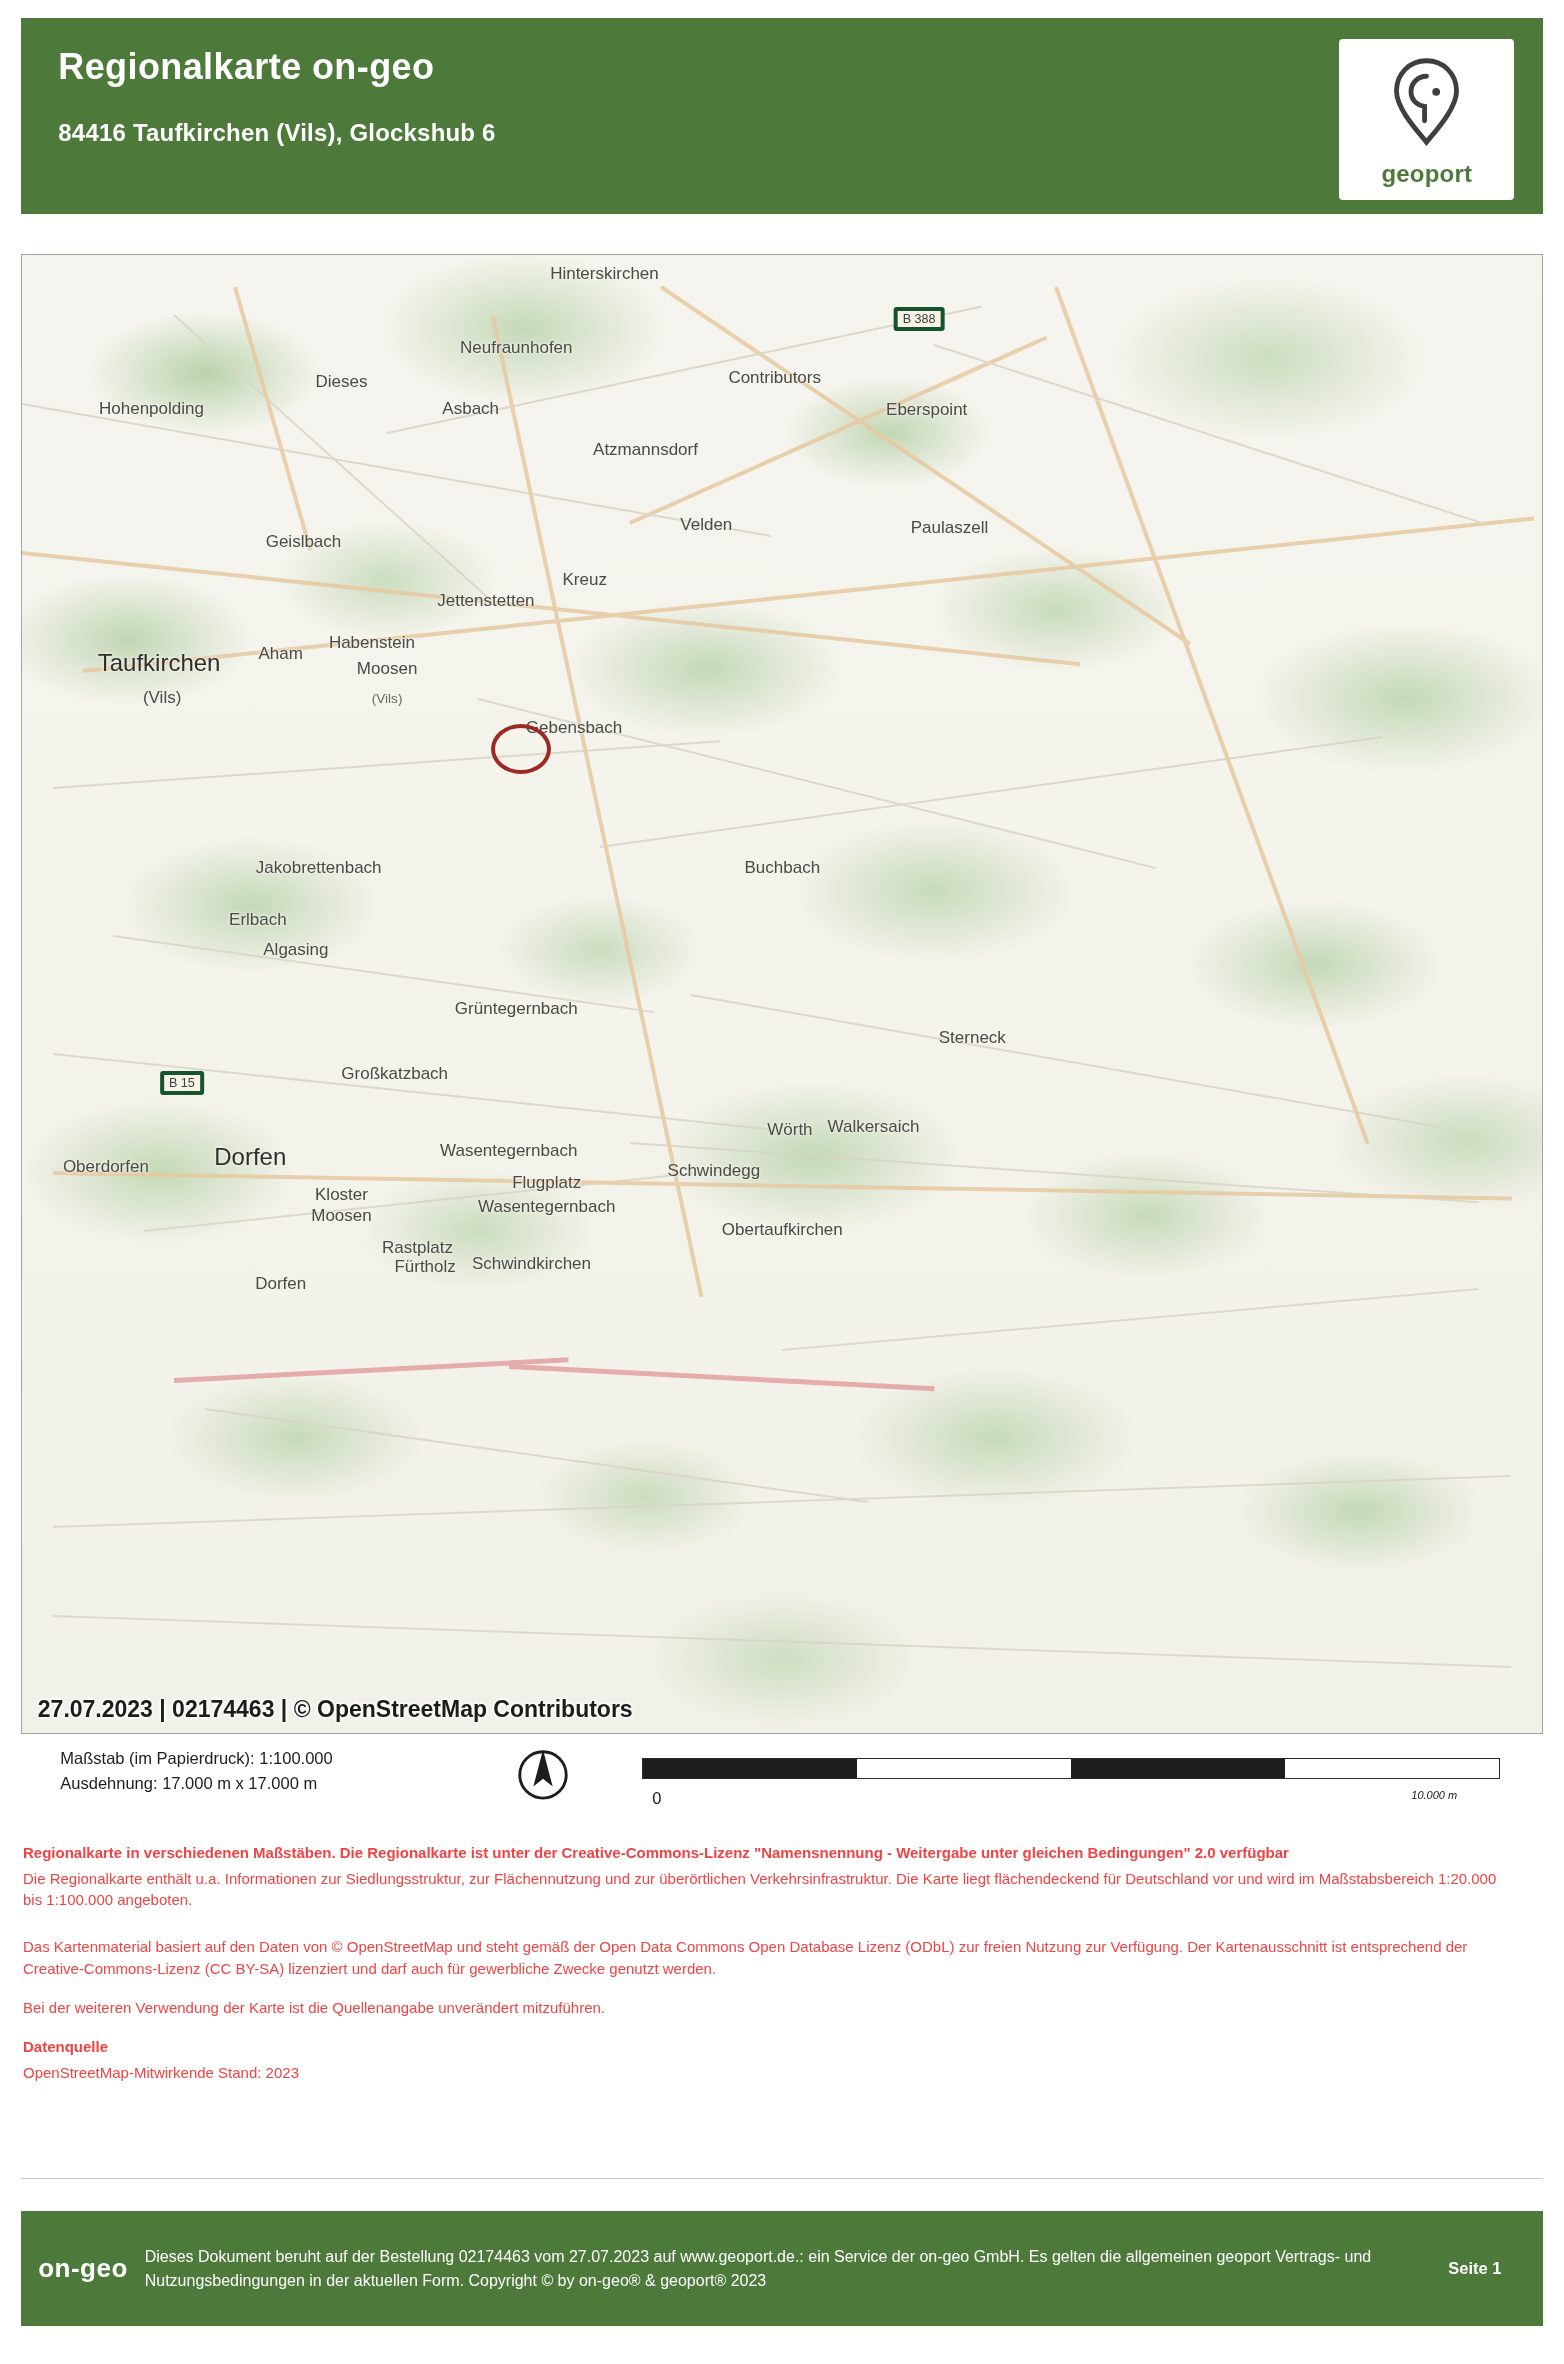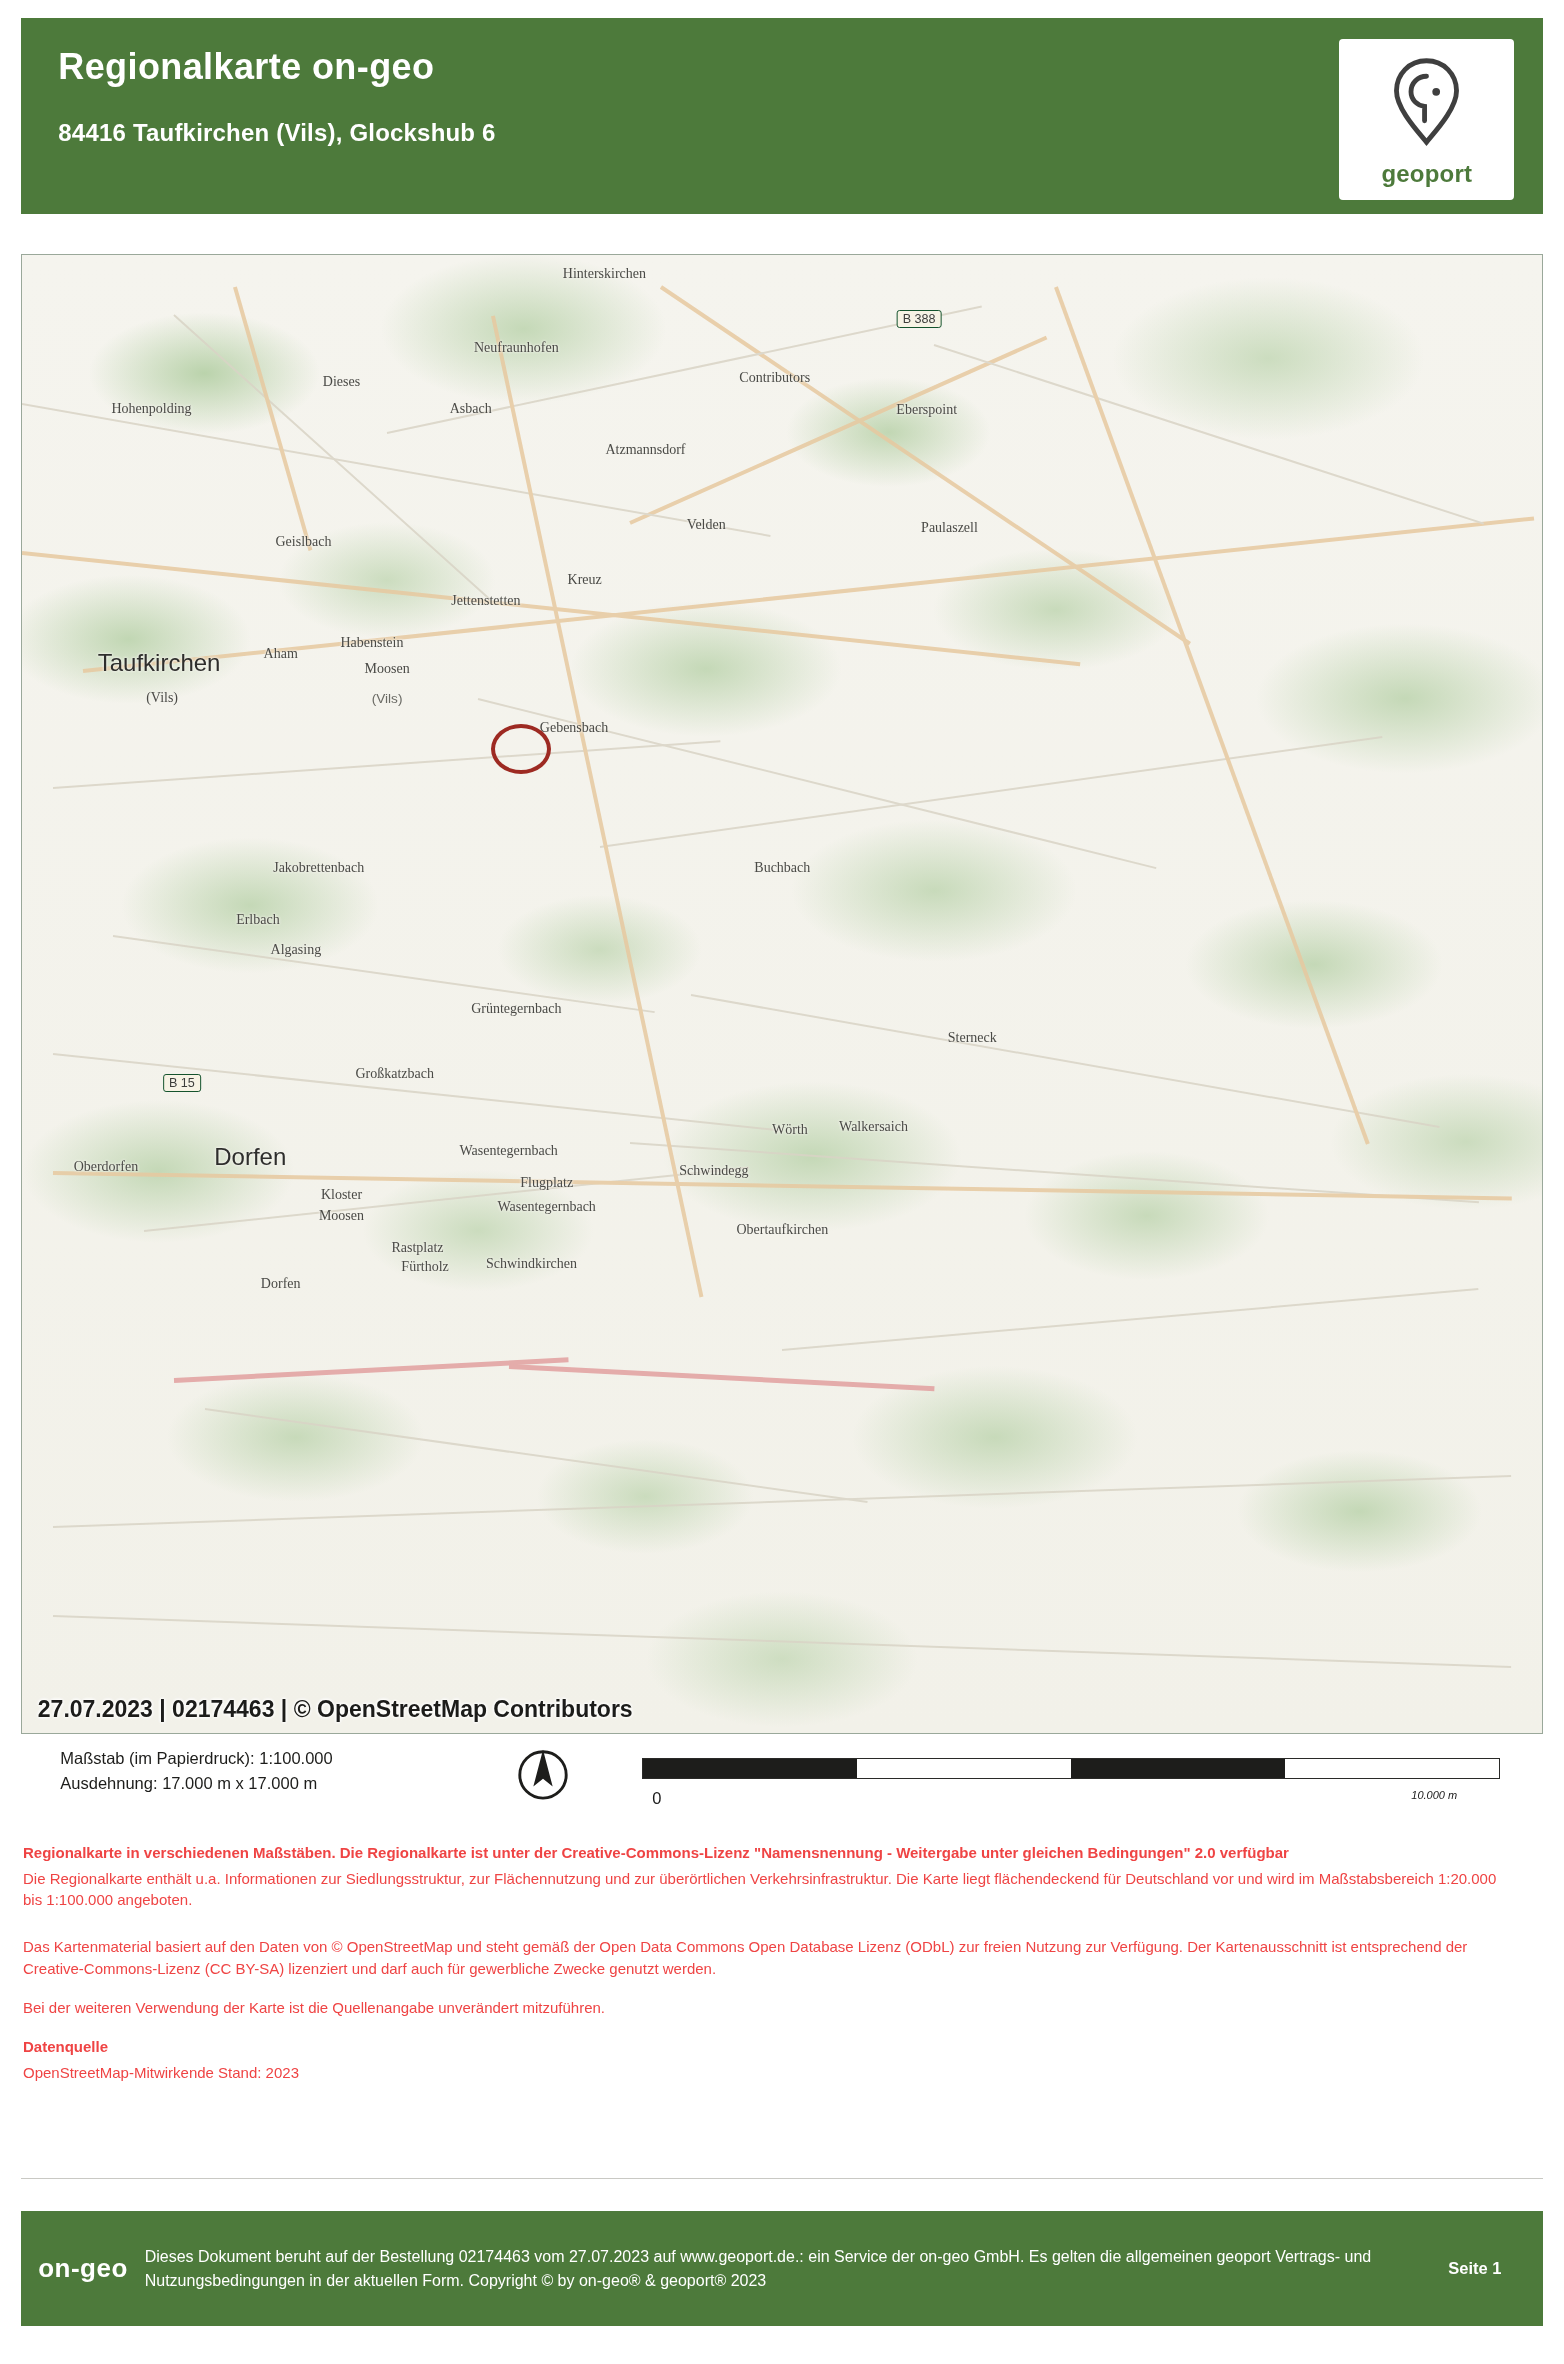--- a/index.html
+++ b/index.html
@@ -137,27 +137,27 @@
     color: #4a4a46;
     white-space: nowrap;
     transform: translate(-50%, -50%);
     text-shadow: 0 0 2.9px #f4f3ed, 0 0 2.9px #f4f3ed;
   }
   .map-label.town {
     font-size: 24px;
     color: #2e2e2c;
     font-weight: normal;
   }
-  .map-label.village { font-size: 14px; font-family: Liberation Serif, serif; }
+  .map-label.village { font-size: 17px; }
   .map-label.small { font-size: 13.6px; color: #6a6a64; }
   .map-label.road-badge {
     font-size: 12.6px;
     color: #3e3e3a;
     background: #f7f3e4;
-    border: 1px solid #14532d;
+    border: 4px solid #14532d;
     border-radius: 2.9px;
     padding: 1px 4.9px;
   }
   .marker-circle {
     position: absolute;
     width: 60px;
     height: 50px;
     border: 4.9px solid #9d2a22;
     border-radius: 50%;
     transform: translate(-50%, -50%);

